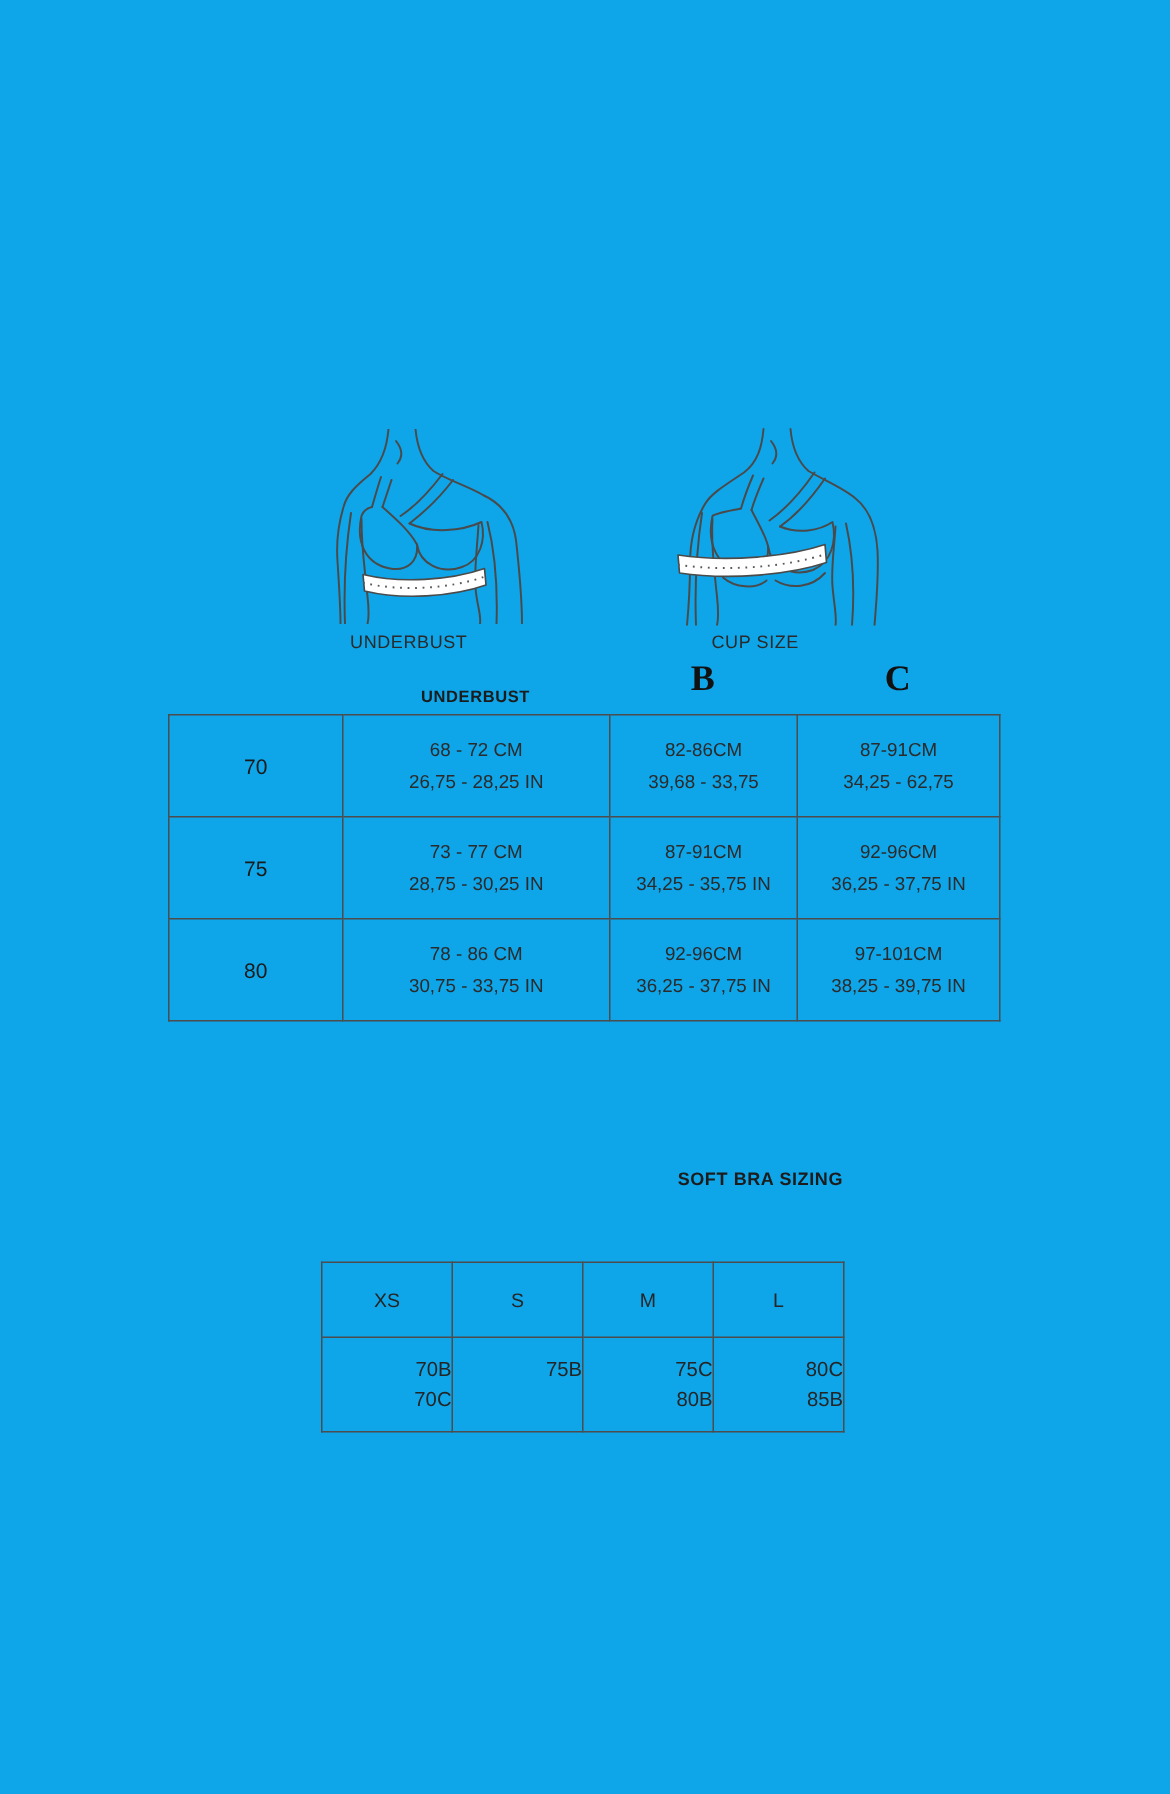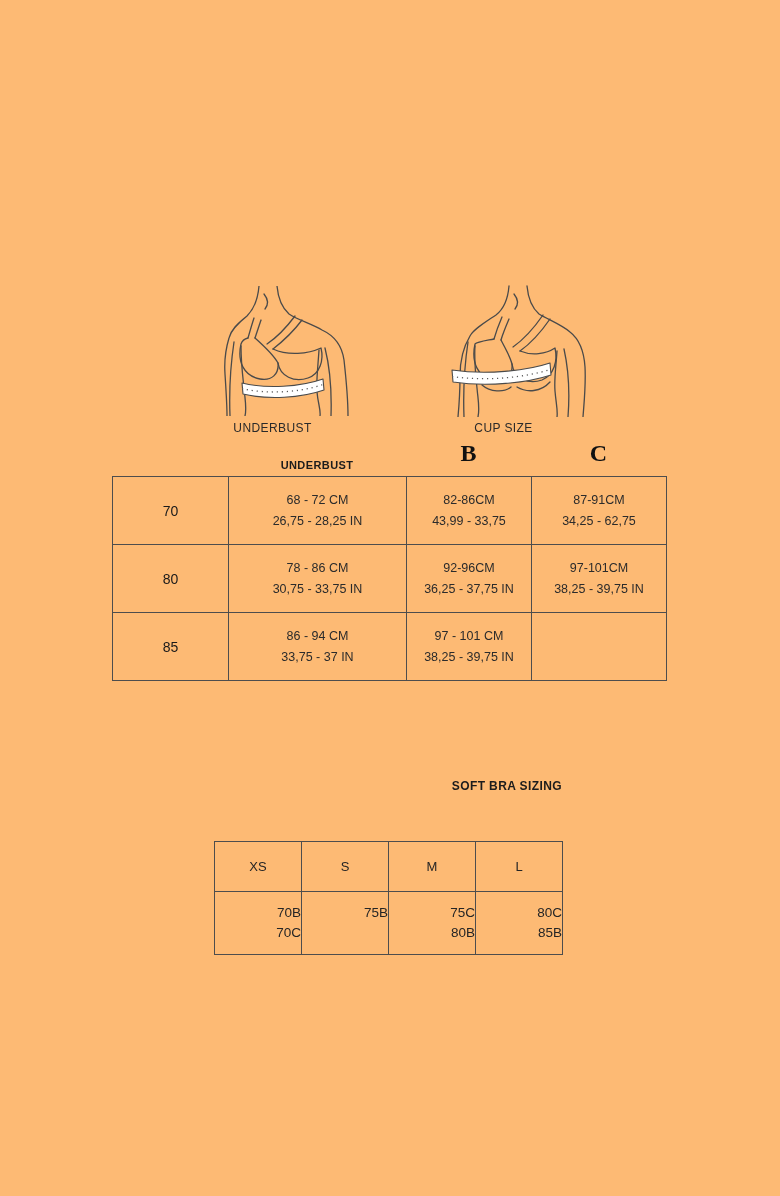--- a/index.html
+++ b/index.html
@@ -1,18 +1,18 @@
 <!DOCTYPE html>
 <html><head>
 <meta charset="utf-8">
 <style>
   html,body { margin:0; padding:0; background:#ffffff; }
   #canvas {
     position:relative; width:780px; height:1196px;
-    background:#fdba74; overflow:hidden;
+    background:#0ea5e9; overflow:hidden;
     font-family:"Liberation Sans", sans-serif; color:#222222;
   }
   .abs { position:absolute; }
 
   
   .fig-label {
     font-size:12px; font-weight:500; letter-spacing:0.4px;
     color:#2a2a2a; text-align:center; width:135px;
   }
 
@@ -125,55 +125,55 @@
     </colgroup>
     <tbody>
       <tr>
         <td class="band-cell">70</td>
         <td>
           <span class="range-line">68 - 72 CM</span>
           <span class="range-line">26,75 - 28,25 IN</span>
         </td>
         <td>
           <span class="range-line">82-86CM</span>
-          <span class="range-line">43,99 - 33,75</span>
+          <span class="range-line">39,68 - 33,75</span>
         </td>
         <td>
           <span class="range-line">87-91CM</span>
           <span class="range-line">34,25 - 62,75</span>
         </td>
       </tr>
       <tr>
+        <td class="band-cell">75</td>
+        <td>
+          <span class="range-line">73 - 77 CM</span>
+          <span class="range-line">28,75 - 30,25 IN</span>
+        </td>
+        <td>
+          <span class="range-line">87-91CM</span>
+          <span class="range-line">34,25 - 35,75 IN</span>
+        </td>
+        <td>
+          <span class="range-line">92-96CM</span>
+          <span class="range-line">36,25 - 37,75 IN</span>
+        </td>
+      </tr>
+      <tr>
         <td class="band-cell">80</td>
         <td>
           <span class="range-line">78 - 86 CM</span>
           <span class="range-line">30,75 - 33,75 IN</span>
         </td>
         <td>
           <span class="range-line">92-96CM</span>
           <span class="range-line">36,25 - 37,75 IN</span>
         </td>
         <td>
           <span class="range-line">97-101CM</span>
           <span class="range-line">38,25 - 39,75 IN</span>
-        </td>
-      </tr>
-      <tr>
-        <td class="band-cell">85</td>
-        <td>
-          <span class="range-line">86 - 94 CM</span>
-          <span class="range-line">33,75 - 37 IN</span>
-        </td>
-        <td>
-          <span class="range-line">97 - 101 CM</span>
-          <span class="range-line">38,25 - 39,75 IN</span>
-        </td>
-        <td>
-          <span class="range-line"></span>
-          <span class="range-line"></span>
         </td>
       </tr>
     </tbody>
   </table>
 
   <div class="soft-title abs" style="left:214px; top:779px;text-align:right;">SOFT BRA SIZING</div>
 
   <table id="soft-table" class="grid abs" style="left:214px; top:797px;">
     <colgroup>
       <col style="width:87px">

